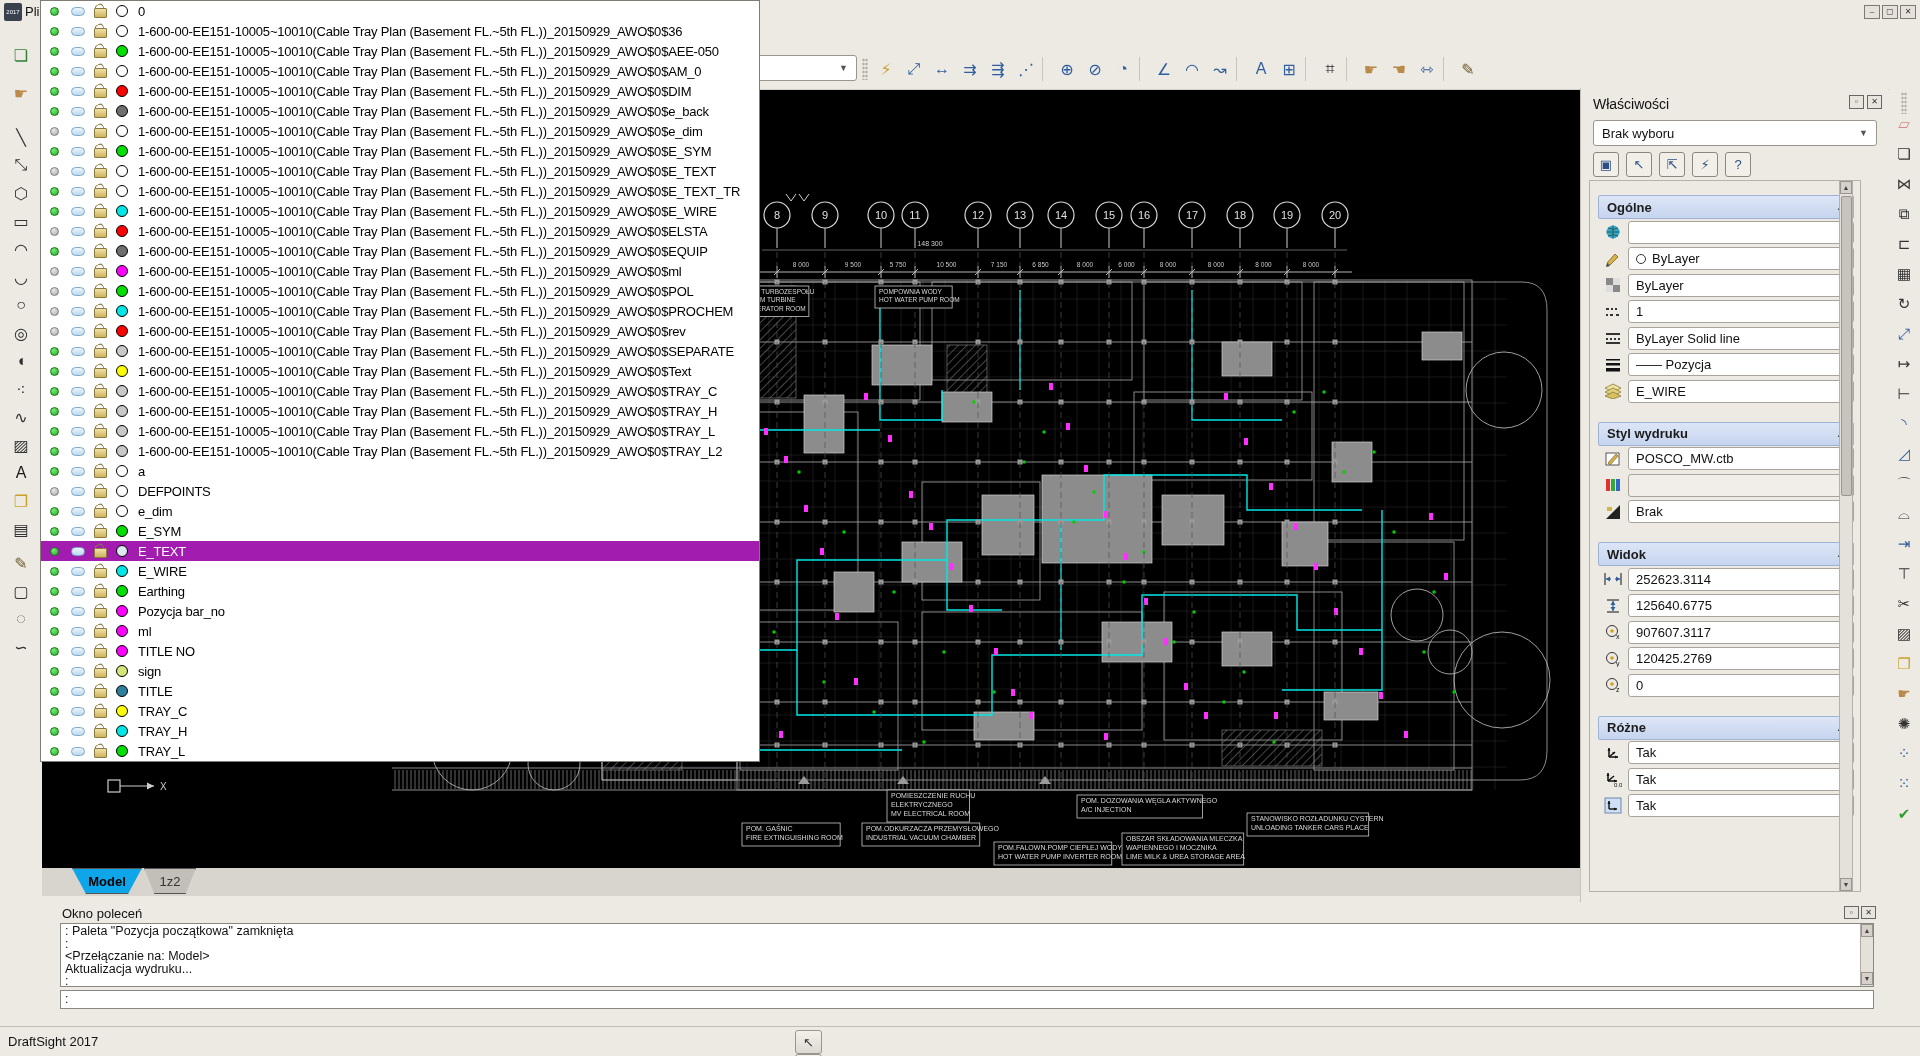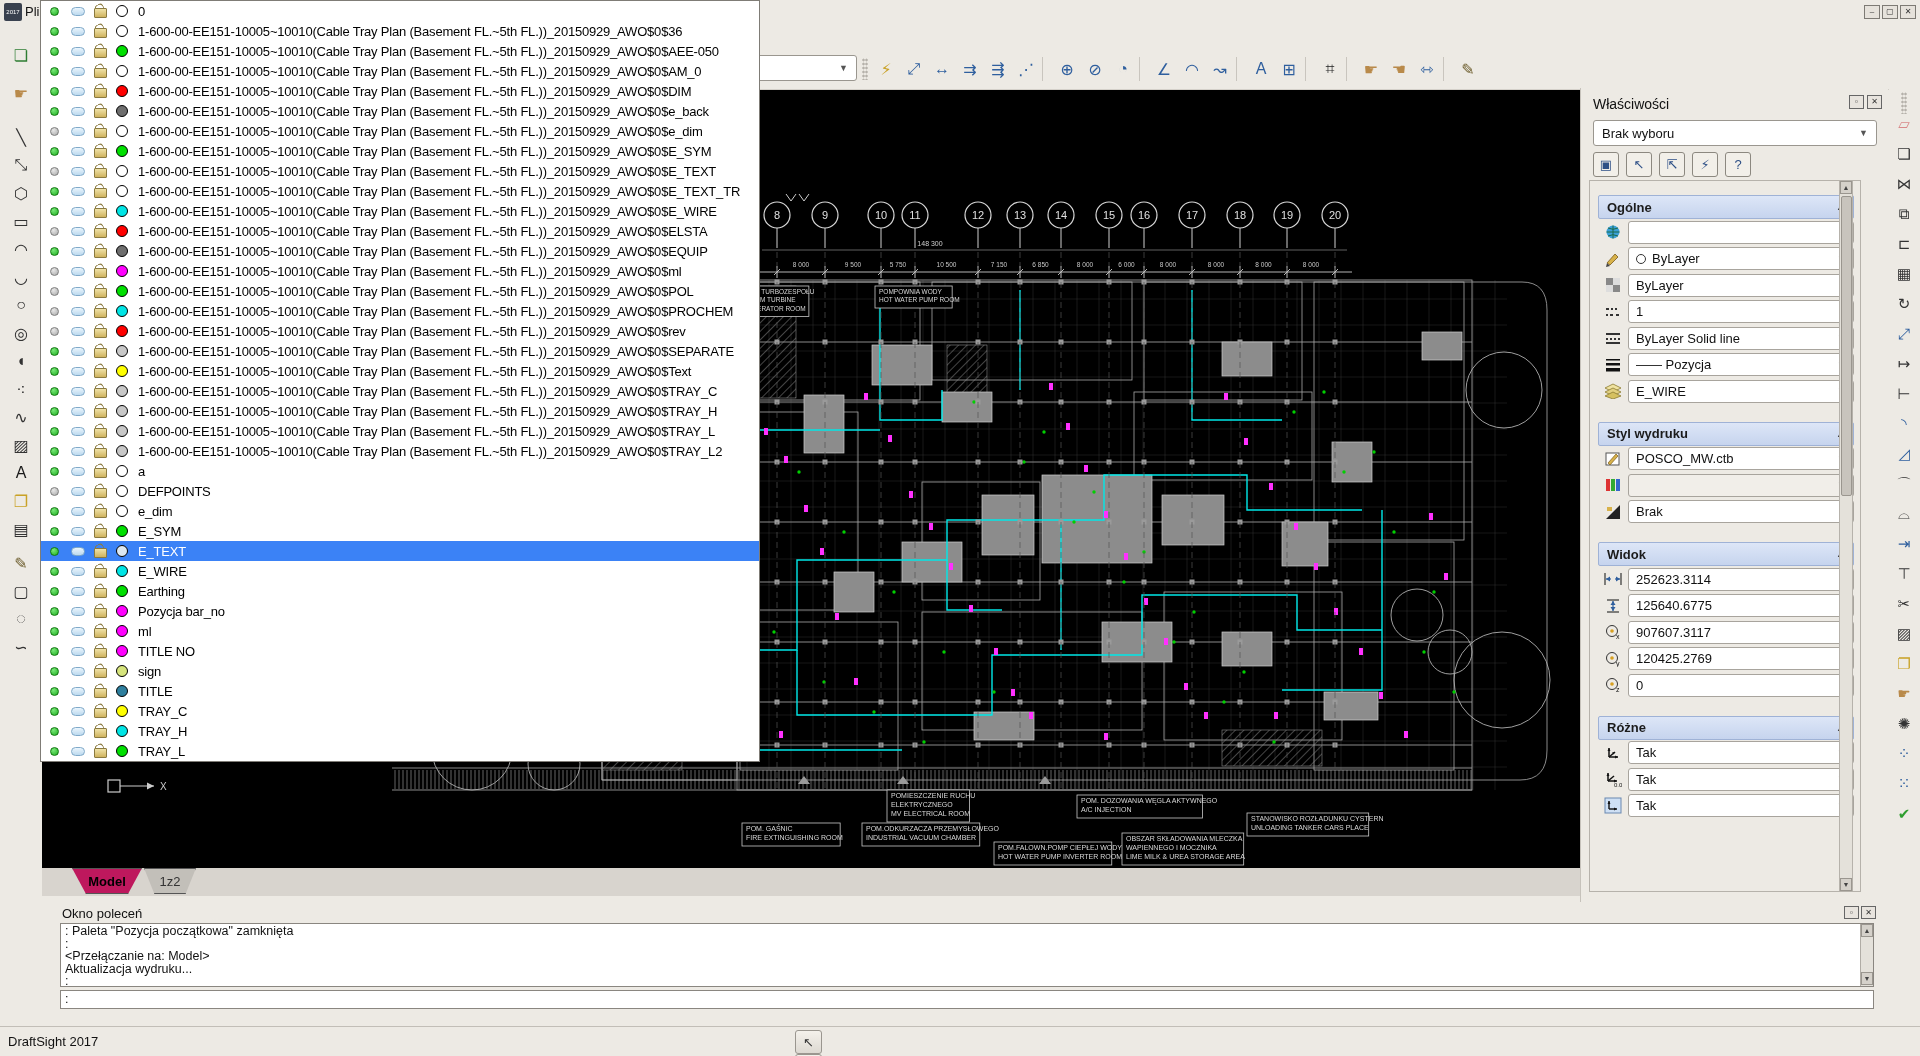--- a/index.html
+++ b/index.html
@@ -33,21 +33,21 @@
     align-items:center; justify-content:center; font-size:16px; color:#333; }
 
   
   #viewport { left:42px; top:90px; width:1538px; height:778px; background:#000; }
 
   
   #layer-list { left:40px; top:0; width:720px; height:762px; background:#fff;
     border:1px solid #7f7c76; z-index:60; overflow:hidden; }
   .lrow { height:20px; display:flex; align-items:center; font-size:13px; color:#000;
     letter-spacing:-0.2px; white-space:nowrap; }
-  .lrow.sel { background:#3b82f6; color:#fff; }
+  .lrow.sel { background:#a21caf; color:#fff; }
   .st-dot { width:9px; height:9px; border-radius:50%; margin-left:9px; flex:0 0 auto; }
   .st-on { background:radial-gradient(circle at 35% 30%, #7be87b, #1faf1f); border:1px solid #117711; }
   .st-off { background:radial-gradient(circle at 35% 30%, #e8e8e8, #a9a9a9); border:1px solid #7e7e7e; }
   .frz { width:14px; height:9px; border-radius:5px; margin-left:12px;
     background:linear-gradient(#eaf5fd,#bcd9ee); border:1px solid #7fa9c9; flex:0 0 auto; }
   .lock { width:12px; height:13px; margin-left:9px; position:relative; flex:0 0 auto; }
   .lock:before { content:""; position:absolute; left:1px; top:-1px; width:7px; height:7px;
     border:1.5px solid #8a7a40; border-bottom:none; border-radius:4px 4px 0 0;
     transform:rotate(-28deg); }
   .lock:after { content:""; position:absolute; left:0; bottom:0; width:11px; height:8px;
@@ -94,21 +94,21 @@
   
   #right-toolbar { left:1889px; top:88px; width:31px; height:814px; background:#edeae4; }
   .rt-icon { position:absolute; left:2px; width:26px; height:24px; display:flex;
     align-items:center; justify-content:center; font-size:15px; color:#333; }
 
   
   #tabs-strip { left:42px; top:868px; width:1538px; height:28px; background:#d8d4ce; }
   .sheet-tab { position:absolute; top:0; height:26px; display:flex; align-items:center;
     justify-content:center; clip-path:polygon(0 0,100% 0,80% 100%,20% 100%);
     font-size:13px; border:1px solid #555; }
-  #tab-model { left:30px; width:70px; background:#be185d; font-weight:bold; color:#000; }
+  #tab-model { left:30px; width:70px; background:#0ea5e9; font-weight:bold; color:#000; }
   #tab-1z2 { left:102px; width:52px; background:#c2bfb9; color:#333; }
 
   
   #cmdwin { left:60px; top:904px; width:1824px; height:110px; }
   #cmd-title { left:2px; top:2px; font-size:13px; color:#111; }
   .cw-btn { top:2px; width:15px; height:13px; border:1px solid #666; background:#e8e4de;
     font-size:8px; line-height:11px; text-align:center; color:#333; }
   #cmd-history { left:0; top:19px; width:1814px; height:64px; background:#fff;
     border:1px solid #8a8680; font-size:12.5px; color:#111; padding:1px 4px; line-height:12.5px; }
   #cmd-sb { left:1800px; top:20px; width:13px; height:62px; background:#e4e1da;

